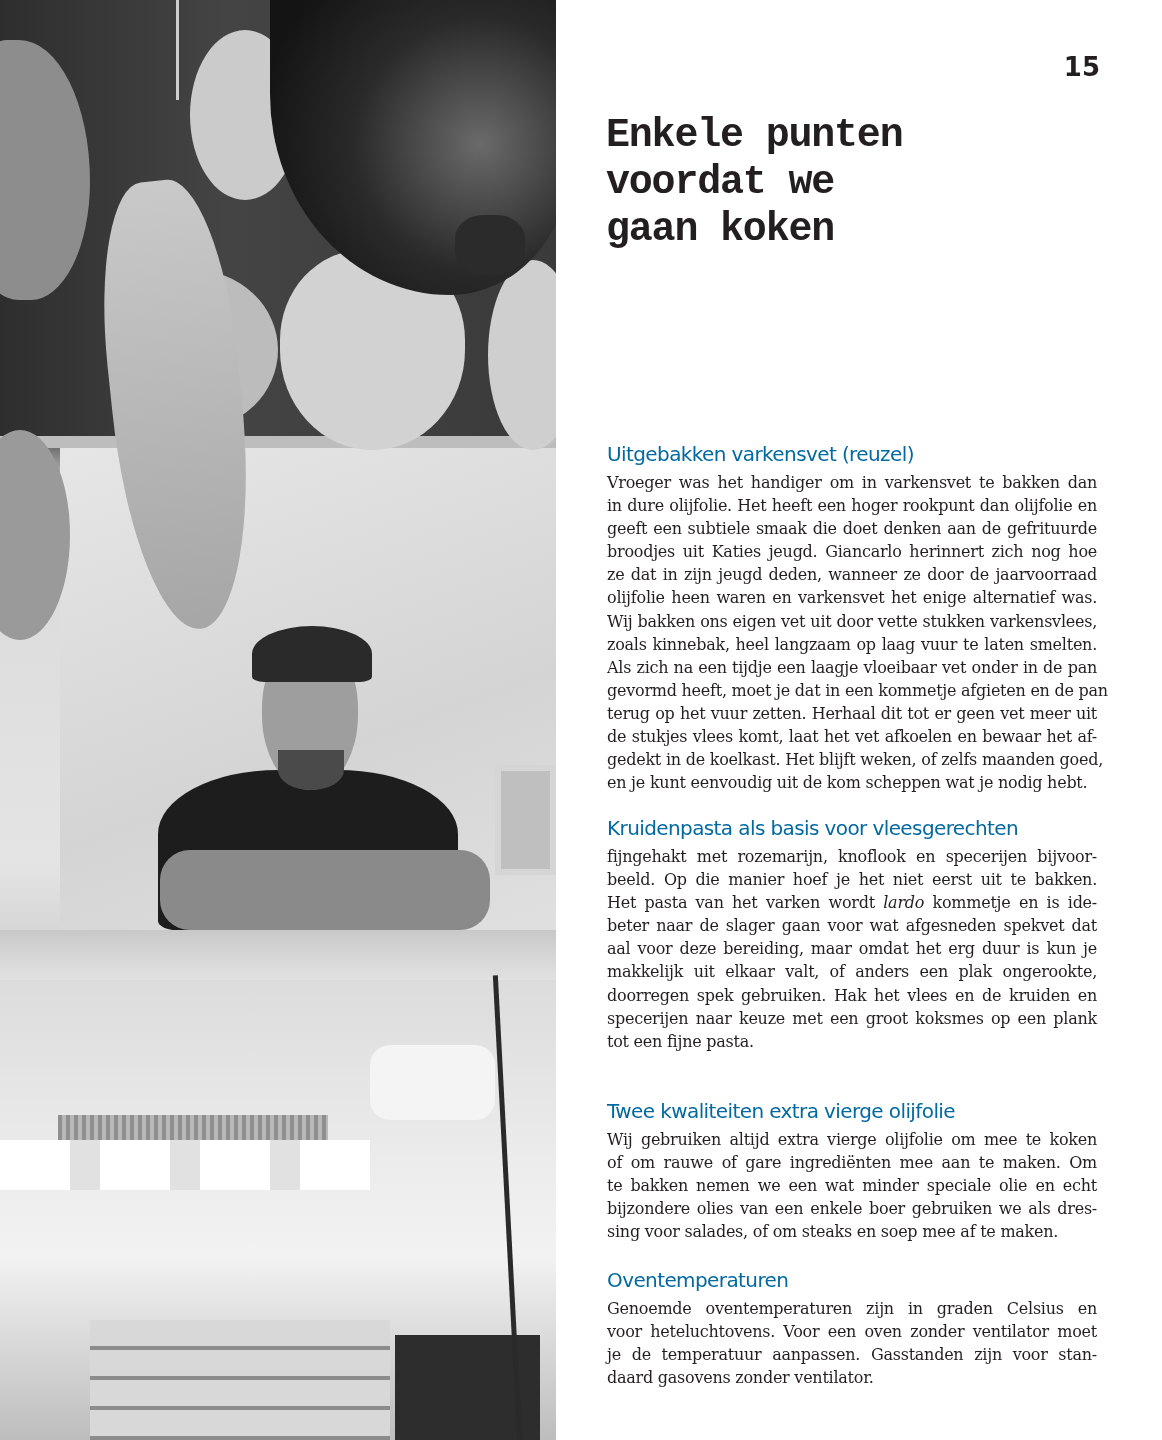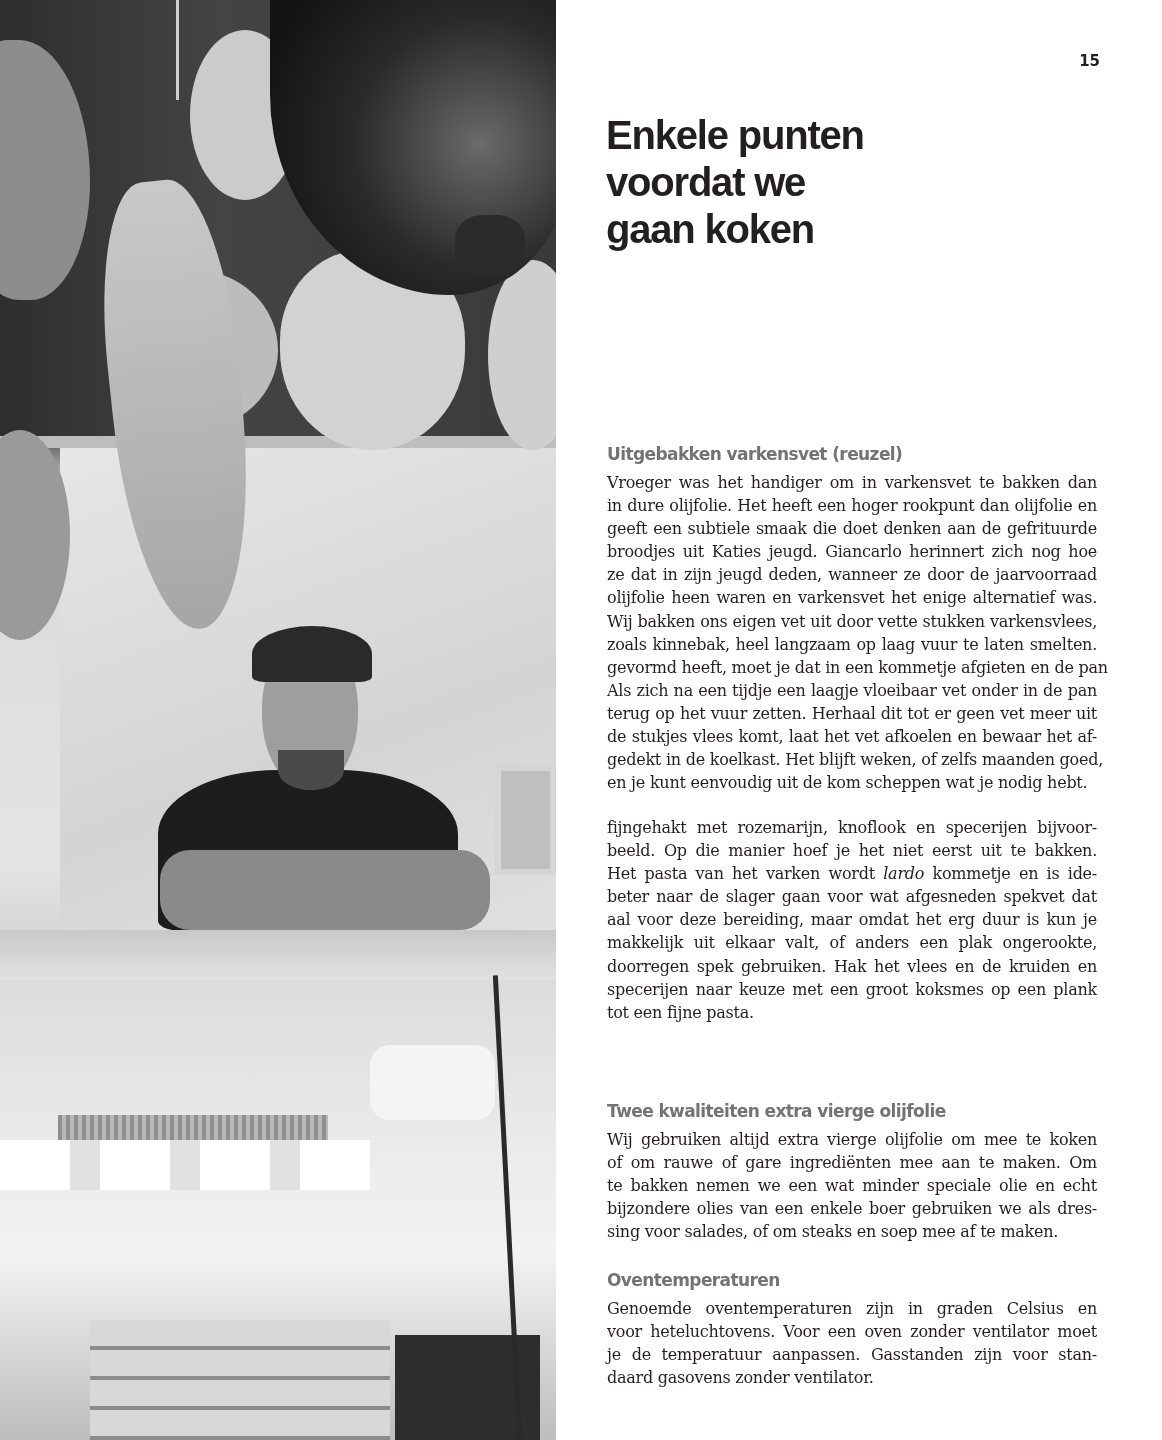--- a/index.html
+++ b/index.html
@@ -36,33 +36,33 @@
   .paper-roll { left: 370px; top: 1045px; width: 125px; height: 75px; background: #f4f4f4; border-radius: 20px; }
   .labels { left: 0; top: 1140px; width: 370px; height: 50px; background: repeating-linear-gradient(90deg,#ffffff 0 70px,#e1e1e1 70px 100px); }
   .trays { left: 90px; top: 1320px; width: 300px; height: 120px; background: repeating-linear-gradient(180deg,#d8d8d8 0 26px,#8c8c8c 26px 30px); }
   .trays-dark { left: 395px; top: 1335px; width: 145px; height: 105px; background: #2d2d2d; }
   .glass-frame { left: 505px; top: 975px; width: 5px; height: 465px; background: #2a2a2a; transform: rotate(-3deg); }
   .monitor { left: 495px; top: 765px; width: 61px; height: 110px; background: #bfbfbf; border: 6px solid #d5d5d5; }
 
   
   .page-number {
     position: absolute; left: 1060px; top: 52px; width: 40px; text-align: right;
-    font-family: "DejaVu Sans", sans-serif; font-weight: bold; font-size: 15px; color: #231f20;
+    font-family: "DejaVu Sans", sans-serif; font-weight: bold; font-size: 26px; color: #231f20;
   }
   .chapter-title {
     position: absolute; left: 606px; top: 112px; width: 420px;
-    font-family: Liberation Sans, sans-serif; font-weight: 900; font-size: 40px; line-height: 47px;
+    font-family: Liberation Mono, monospace; font-weight: 900; font-size: 40px; line-height: 47px;
     letter-spacing: -1.2px; color: #231f20;
   }
   .chapter-title span { display: block; }
 
   .section { position: absolute; left: 607px; width: 490px; }
   .section h2 {
-    font-family: "DejaVu Sans", sans-serif; font-weight: bold; font-size: 17px; line-height: 24px;
-    letter-spacing: -0.6px; color: #737373; margin-bottom: 5px; white-space: nowrap;
+    font-family: "DejaVu Sans", sans-serif; font-weight: normal; font-size: 20px; line-height: 24px;
+    letter-spacing: -0.6px; color: #0369a1; margin-bottom: 5px; white-space: nowrap;
   }
   .section p {
     font-family: "DejaVu Serif", serif; font-size: 16px; line-height: 23.1px; color: #231f20;
     text-align: justify; letter-spacing: -0.25px;
   }
   .section p .line { display: block; text-align: justify; text-align-last: justify; white-space: nowrap; }
   .section p .line.last { text-align-last: left; }
   .section p .line em { }
 
   #sec-1 { top: 442px; }
@@ -115,30 +115,31 @@
   <h2>Uitgebakken varkensvet (reuzel)</h2>
   <p>
     <span class="line">Vroeger was het handiger om in varkensvet te bakken dan</span>
     <span class="line">in dure olijfolie. Het heeft een hoger rookpunt dan olijfolie en</span>
     <span class="line">geeft een subtiele smaak die doet denken aan de gefrituurde</span>
     <span class="line">broodjes uit Katies jeugd. Giancarlo herinnert zich nog hoe</span>
     <span class="line">ze dat in zijn jeugd deden, wanneer ze door de jaarvoorraad</span>
     <span class="line">olijfolie heen waren en varkensvet het enige alternatief was.</span>
     <span class="line">Wij bakken ons eigen vet uit door vette stukken varkensvlees,</span>
     <span class="line">zoals kinnebak, heel langzaam op laag vuur te laten smelten.</span>
+    <span class="line">Als zich na een tijdje een laagje vloeibaar vet onder in de pan</span>
     <span class="line">gevormd heeft, moet je dat in een kommetje afgieten en de pan</span>
-    <span class="line">Als zich na een tijdje een laagje vloeibaar vet onder in de pan</span>
     <span class="line">terug op het vuur zetten. Herhaal dit tot er geen vet meer uit</span>
     <span class="line">de stukjes vlees komt, laat het vet afkoelen en bewaar het af-</span>
     <span class="line">gedekt in de koelkast. Het blijft weken, of zelfs maanden goed,</span>
     <span class="line last">en je kunt eenvoudig uit de kom scheppen wat je nodig hebt.</span>
   </p>
 </section>
 
 <section class="section" id="sec-2">
+  <h2>Kruidenpasta als basis voor vleesgerechten</h2>
   <p>
     <span class="line">fijngehakt met rozemarijn, knoflook en specerijen bijvoor-</span>
     <span class="line">beeld. Op die manier hoef je het niet eerst uit te bakken.</span>
     <span class="line"><span class="pre">Het pasta van het varken wordt </span><em>lardo</em><span class="post"> kommetje en is ide-</span></span>
     <span class="line">beter naar de slager gaan voor wat afgesneden spekvet dat</span>
     <span class="line">aal voor deze bereiding, maar omdat het erg duur is kun je</span>
     <span class="line">makkelijk uit elkaar valt, of anders een plak ongerookte,</span>
     <span class="line">doorregen spek gebruiken. Hak het vlees en de kruiden en</span>
     <span class="line">specerijen naar keuze met een groot koksmes op een plank</span>
     <span class="line last">tot een fijne pasta.</span>

